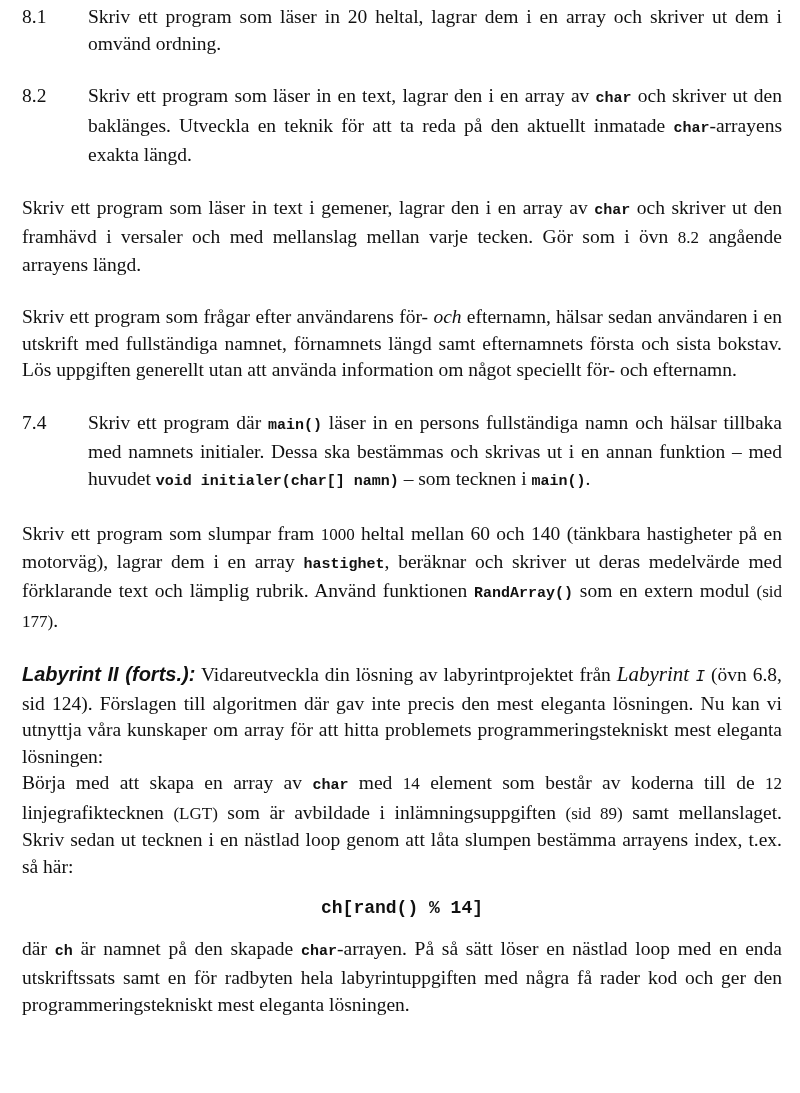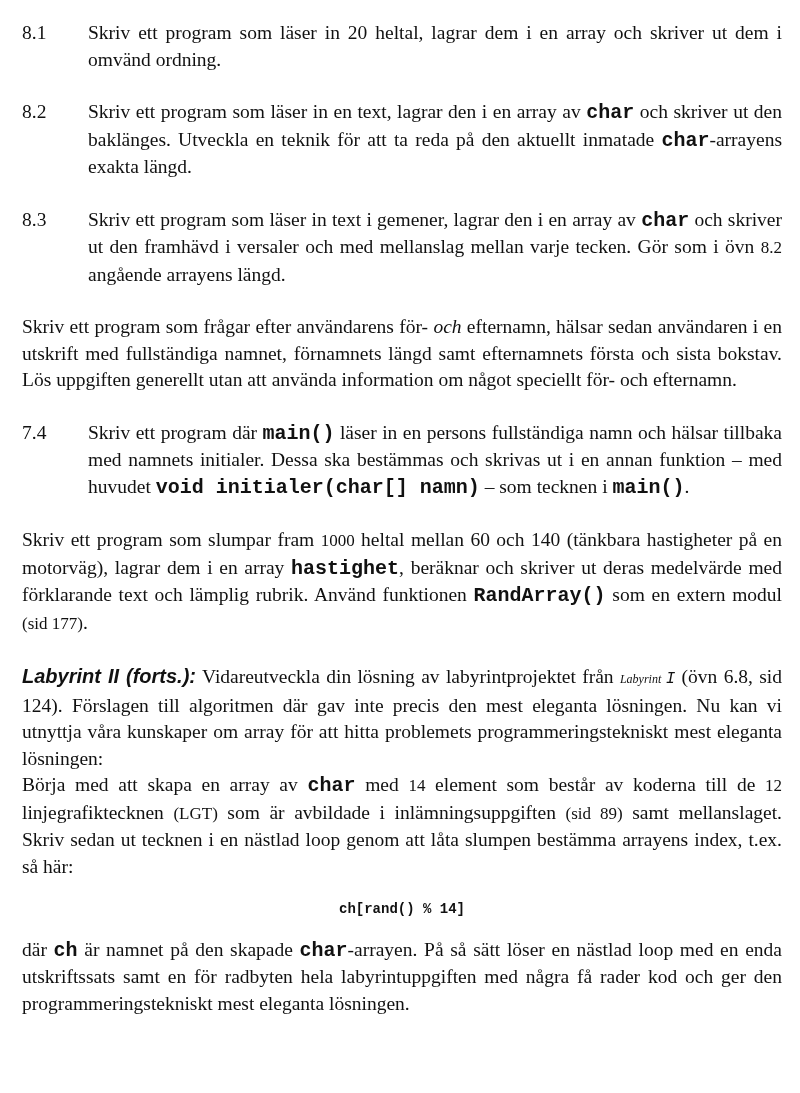--- a/index.html
+++ b/index.html
@@ -3,40 +3,40 @@
 <meta charset="utf-8">
 <style>
   html, body { margin: 0; padding: 0; background: #ffffff; }
   body {
     width: 800px; height: 1093px; overflow: hidden;
     font-family: "Liberation Serif", "DejaVu Serif", serif;
     color: #111111;
     font-size: 19.5px;
     line-height: 26.5px;
   }
-  .page { position: relative; padding: 20px 18px 0 22px; }
+  .page { position: relative; padding: 4px 18px 0 22px; }
   .exercise { display: flex; margin-bottom: 26px; }
   .num { width: 66px; flex: 0 0 66px; }
   .body { flex: 1 1 auto; text-align: justify; }
   .body p { margin: 0; }
   code, .mono {
     font-family: "Liberation Mono", "DejaVu Sans Mono", monospace;
     font-weight: bold;
-    font-size: 20px;
+    font-size: 15px;
   }
   .title-it {
     font-family: "Liberation Sans", "DejaVu Sans", sans-serif;
     font-weight: bold; font-style: italic; font-size: 20px; margin-top: 44px;
   }
   .small { font-size: 17px; }
   em { font-style: italic; }
-  .italic-small { font-style: italic; font-size: 12px; }
+  .italic-small { font-style: italic; font-size: 21px; }
   .sub { margin-top: 14px; }
   .code-line { text-align: center; margin: 14px 0 14px 0; }
-  .code-line code { font-size: 14px; text-align: right; }
+  .code-line code { font-size: 18px; text-align: right; }
   .mono-it { font-family: "Liberation Mono", monospace; font-style: italic; font-size: 16px; }
 </style>
 </head>
 <body>
 
 <div class="page">
 
   <div class="exercise">
     <div class="num">8.1</div>
     <div class="body">
@@ -45,21 +45,20 @@
   </div>
 
   <div class="exercise">
     <div class="num">8.2</div>
     <div class="body">
       <p><span>Skriv ett program som läser in en text, lagrar den i en array av </span><code>char</code><span> och skriver ut den baklänges. Utveckla en teknik för att ta reda på den aktuellt inmatade </span><code>char</code><span>-arrayens exakta längd.</span></p>
     </div>
   </div>
 
   <div class="exercise">
-    <div class="num">8.3</div>
     <div class="body">
       <p><span>Skriv ett program som läser in text i gemener, lagrar den i en array av </span><code>char</code><span> och skriver ut den framhävd i versaler och med mellanslag mellan varje tecken. Gör som i övn </span><span class="small">8.2</span><span> angående arrayens längd.</span></p>
     </div>
   </div>
 
   <div class="exercise">
     <div class="body">
       <p><span>Skriv ett program som frågar efter användarens för- </span><em>och</em><span> efternamn, hälsar sedan användaren i en utskrift med fullständiga namnet, förnamnets längd samt efternamnets första och sista bokstav. Lös uppgiften generellt utan att använda information om något speciellt för- och efternamn.</span></p>
     </div>
   </div>

